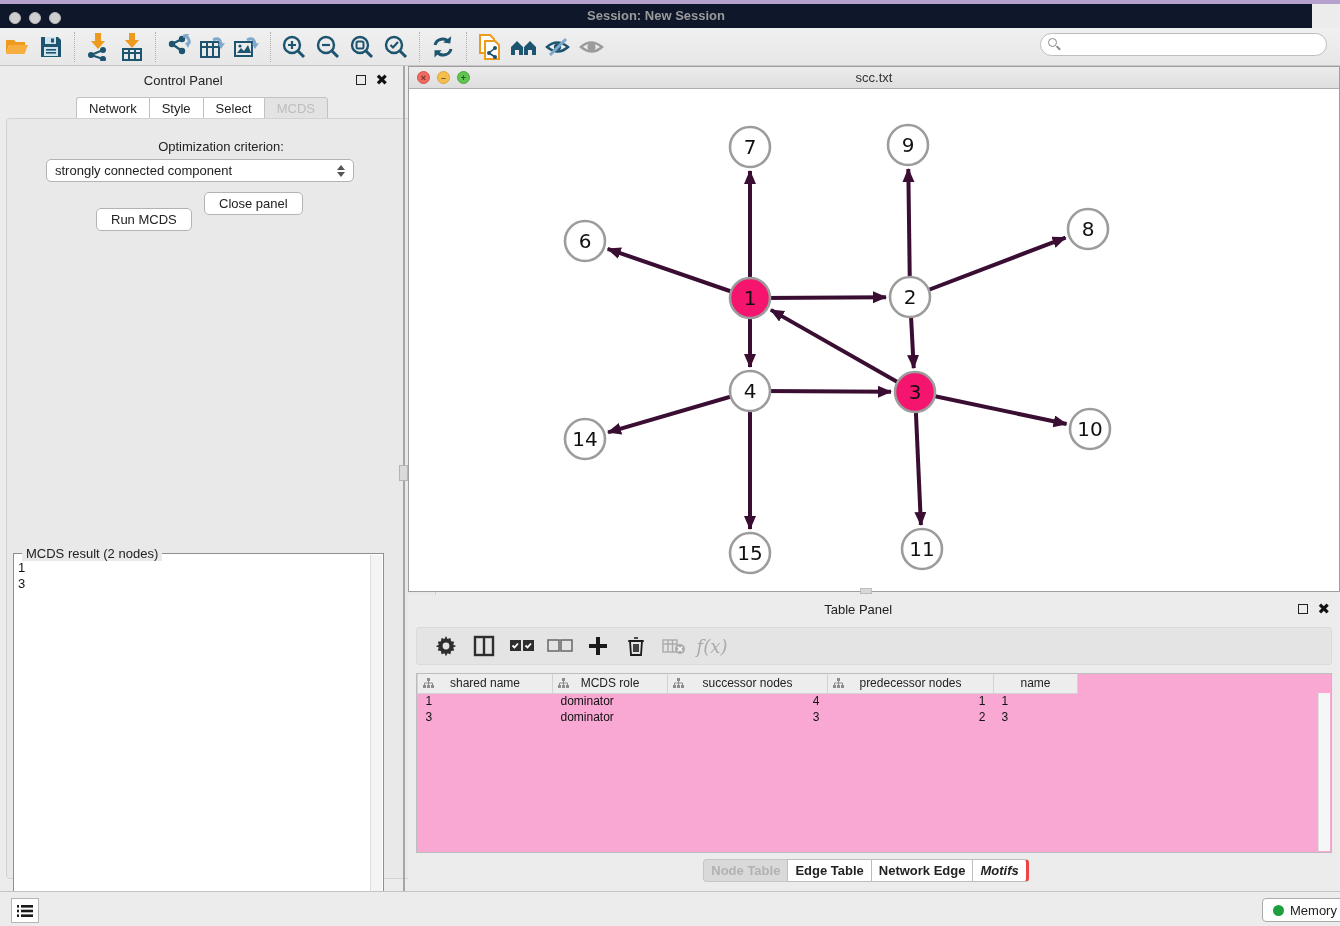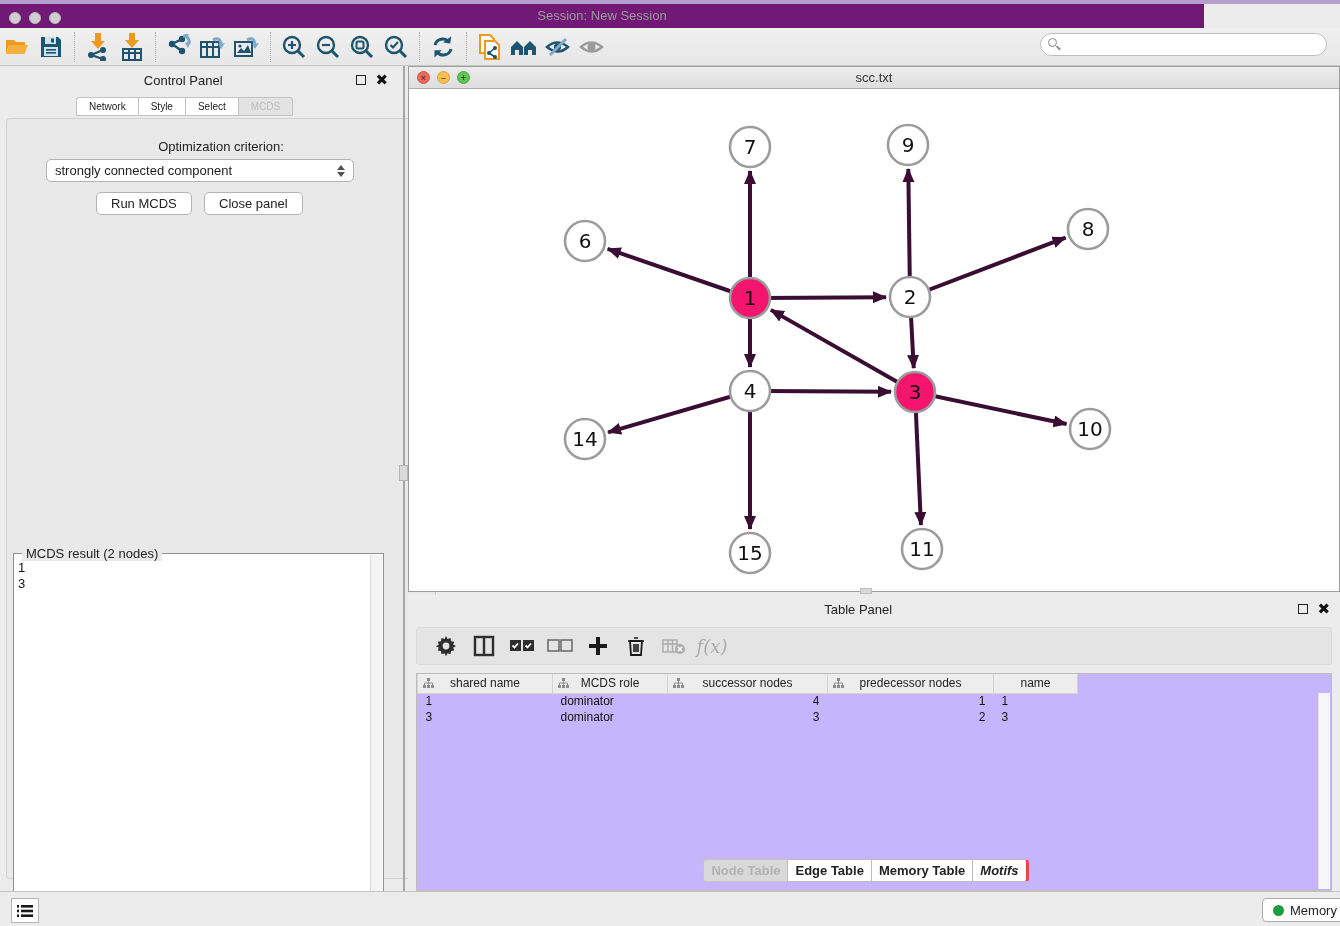--- a/index.html
+++ b/index.html
@@ -6,21 +6,21 @@
   html,body { width:1340px; height:926px; }
   body {
     font-family:"Liberation Sans","DejaVu Sans",sans-serif;
     font-size:13px; color:#222; background:#ECECEC;
     position:relative; overflow:hidden;
   }
   .abs { position:absolute; }
 
   
   #top-edge { left:0; top:0; width:1340px; height:4px; background:#B5A0CE; }
-  #titlebar { left:0; top:4px; width:1204px; height:24px; background:#701a75; }
+  #titlebar { left:0; top:4px; width:1312px; height:24px; background:#0f172a;font-weight:bold; }
   #titlebar .win-title { width:100%; text-align:center; line-height:24px; color:#9B9B9B; font-size:13px; }
   .mac-dot { width:12px; height:12px; border-radius:50%; background:#CFCFCF; border:1px solid #B8B8B8; display:inline-block; }
   #main-lights { left:9px; top:8px; display:flex; gap:8px; }
 
   
   #toolbar { left:0; top:28px; width:1340px; height:38px;
     background:linear-gradient(#F0F0F0,#E7E7E7); border-bottom:1px solid #C6C6C6;
     display:flex; align-items:center; }
   .tb-icon { width:34px; height:32px; display:flex; align-items:center; justify-content:center; }
   .tb-sep { width:1px; height:30px; margin:0 6px; border-left:1px dotted #B0B0B0; }
@@ -31,38 +31,38 @@
   .mag::after { content:""; position:absolute; left:7px; top:8px; width:5px; height:1.5px; background:#8A8A8A; transform:rotate(45deg); }
 
   
   #control-panel { left:0; top:66px; width:398px; height:825px; background:#ECECEC; }
   .panel-head { height:28px; display:flex; align-items:center; padding:0 10px; }
   .panel-head .ph-title { flex:1; color:#222;text-align:center; }
   .float-btn { width:10px; height:10px; border:1.5px solid #222; margin-right:9px; cursor:pointer; }
   .close-btn { font-weight:bold; font-size:15px; color:#111; cursor:pointer; line-height:10px; }
   #cp-tabs { left:76px; top:31px; display:flex; }
   .tab { padding:3px 12px; background:#fff; border:1px solid #C2C2C2; border-right:none;
-    font-size:10px; text-align:center; cursor:pointer; }
+    font-size:13px; text-align:center; cursor:pointer; }
   .tab:first-child { border-radius:3px 0 0 0; }
   .tab:last-child { border-right:1px solid #C2C2C2; border-radius:0 3px 0 0; }
   .tab.selected { background:#E3E3E3; color:#BDBDBD; }
   #cp-body { left:6px; top:52px; width:430px; height:761px; background:#E9E9E9;
     border:1px solid #D2D2D2; border-radius:4px; }
   #opt-label { width:100%; text-align:center; top:20px; position:absolute; }
   #criterion-select { left:39px; top:40px; width:308px; height:23px; background:#fff;
     border:1px solid #B3B3B3; border-radius:5px; display:flex; align-items:center;
     padding:0 8px; cursor:pointer; }
   #criterion-select .sel-text { flex:1; font-size:13px; }
   .stepper { display:flex; flex-direction:column; gap:2px; }
   .stepper i { width:0; height:0; border-left:4px solid transparent; border-right:4px solid transparent; }
   .stepper .up { border-bottom:5px solid #555; }
   .stepper .dn { border-top:5px solid #555; }
   .cp-btn { position:absolute; top:73px; height:23px; background:#fff; border:1px solid #B3B3B3;
     border-radius:5px; font-size:13px; padding:0 14px; line-height:21px; text-align:center; cursor:pointer; }
-  #run-btn { left:89px; }
+  #run-btn { left:89px;margin-top:16px; }
   #closepanel-btn { left:197px; }
   #result-box { left:6px; top:434px; width:371px; height:375px; border:1px solid #8F8F8F; background:#fff; }
   #result-legend { position:absolute; left:8px; top:-8px; background:#E9E9E9; padding:0 4px; font-size:13px; }
   #result-list { position:absolute; left:4px; top:6px; font-size:13px; line-height:16px; color:#111; }
   #result-scroll { position:absolute; right:1px; top:1px; width:12px; height:373px;
     background:#F4F4F4; border-left:1px solid #DDD; }
 
   
   #v-split { left:403px; top:66px; width:2px; height:825px; background:#A6A6A6; }
   #v-grip { left:399px; top:465px; width:9px; height:16px; background:#DADADA; border:1px solid #B5B5B5; }
@@ -80,21 +80,21 @@
   .tl.yellow { background:#F5BF4F; border:1px solid #DFA33C; }
   .tl.green { background:#61C554; border:1px solid #4DA73F; }
   #graph-canvas { position:absolute; left:0; top:22px; width:930px; height:502px; background:#fff; }
 
   
   #table-panel { left:408px; top:595px; width:932px; height:296px; background:#ECECEC; }
   #tp-toolbar { left:8px; top:32px; width:916px; height:38px; background:#E4E4E4;
     border:1px solid #DADADA; border-radius:3px; display:flex; align-items:center; padding-left:10px; }
   .tp-icon { width:38px; height:32px; display:flex; align-items:center; justify-content:center; }
   .fx { font-family:"DejaVu Serif",serif; font-style:italic; font-size:18px; color:#AAA; }
-  #tbl-wrap { left:8px; top:78px; width:916px; height:218px; background:#c4b5fd; border:1px solid #BDBDBD; }
+  #tbl-wrap { left:8px; top:78px; width:916px; height:180px; background:#f9a8d4; border:1px solid #BDBDBD; }
   #tbl { border-collapse:collapse; font-size:12px; table-layout:fixed; }
   #tbl th { background:#EDEDED; border:1px solid #D3D3D3; border-top:none; height:19px;
     font-weight:normal; font-size:12px; color:#222; text-align:center; position:relative; cursor:pointer; }
   #tbl th .tree-ic { position:absolute; left:5px; top:4px; }
   #tbl td { height:16px; padding:0 8px; color:#111; }
   td.al { text-align:left; } td.ar { text-align:right; }
   #tbl-scroll { position:absolute; right:1px; top:19px; width:12px; bottom:1px;
     background:#F6F6F6; border-left:1px solid #E0E0E0; }
   #tp-tabs { left:0; top:264px; width:916px; display:flex; justify-content:center; gap:0; }
   .btab { padding:3px 7px; background:#fff; border:1px solid #BDBDBD; border-right:none;
@@ -490,21 +490,21 @@
           <td class="ar">2</td>
           <td class="al">3</td>
         </tr>
       </tbody>
     </table>
     <div id="tbl-scroll"></div>
   </div>
   <div id="tp-tabs" class="abs">
     <div class="btab selected">Node Table</div>
     <div class="btab">Edge Table</div>
-    <div class="btab">Memory Table</div>
+    <div class="btab">Network Edge</div>
     <div class="btab">Motifs</div>
   </div>
 </div>
 
 <div id="status-bar" class="abs">
   <div id="list-btn" class="abs">
     <svg width="16" height="14" viewBox="0 0 16 14">
         <g fill="#1A1A1A">
           <rect x="0" y="1" width="2" height="2.6"></rect>
           <rect x="4" y="1" width="12" height="2.6"></rect>

